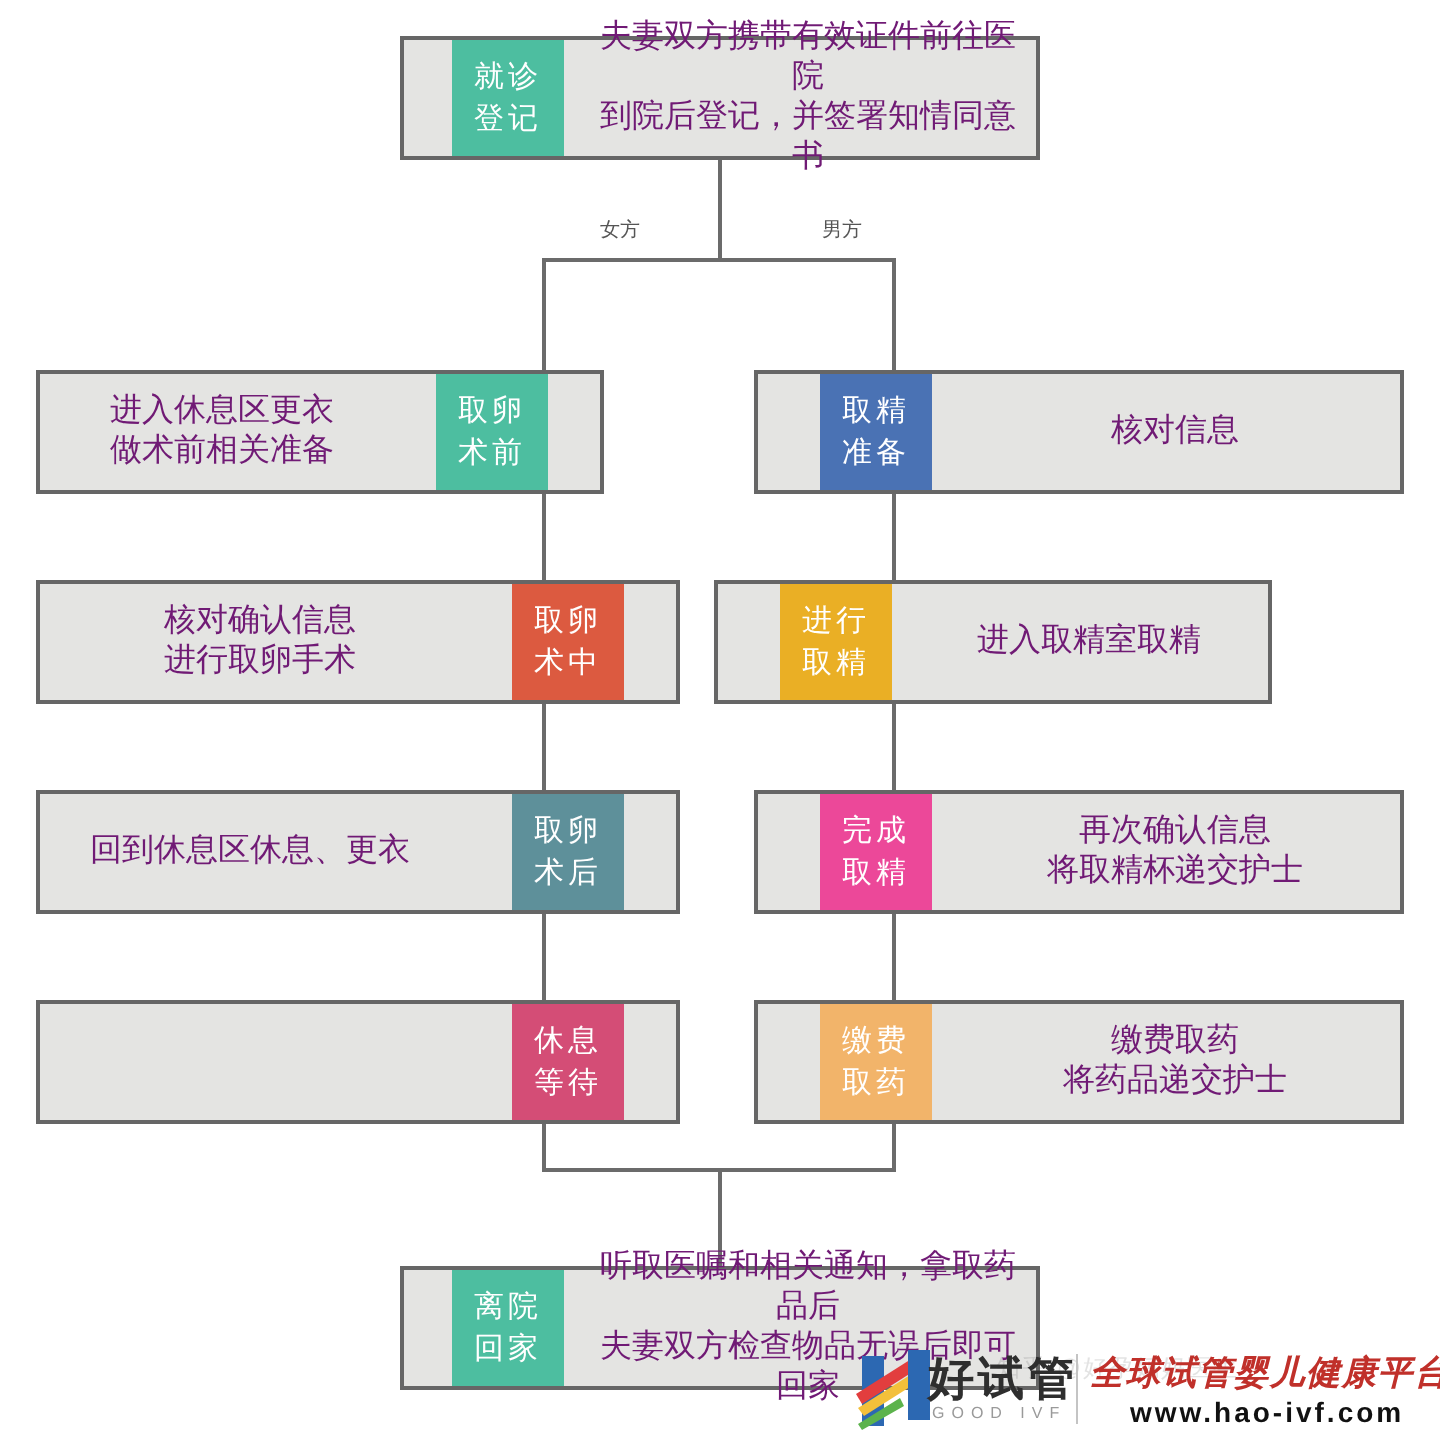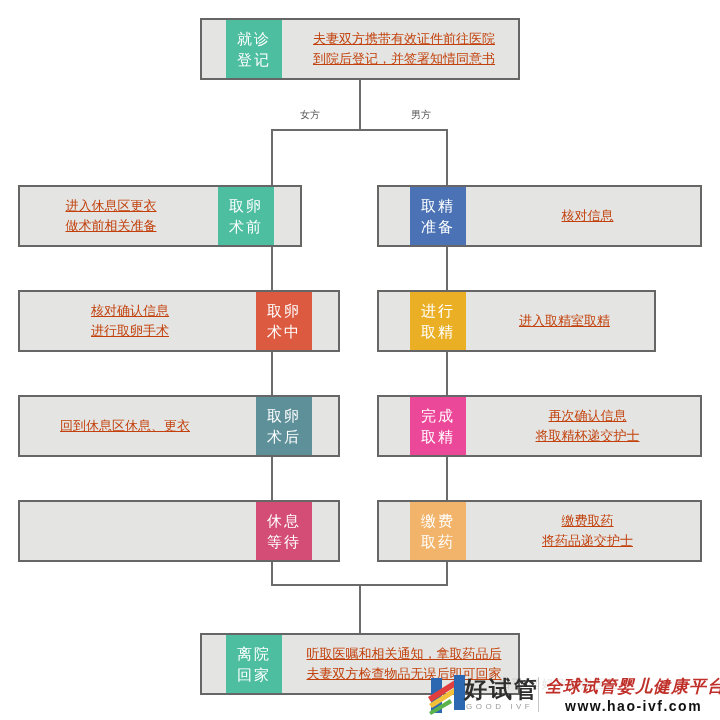--- a/index.html
+++ b/index.html
@@ -14,21 +14,21 @@
     position:absolute;background:var(--box_fill,#e4e4e2);
     border:2px solid var(--box_border,#666666);box-sizing:border-box;
   }
   .tag{
     position:absolute;top:0;bottom:0;display:flex;align-items:center;justify-content:center;
     color:#ffffff;font-size:15px;line-height:21px;letter-spacing:2px;
     white-space:pre-line;text-align:center;font-weight:500;
   }
   .txt{
     position:absolute;top:0;bottom:0;display:flex;align-items:center;justify-content:center;
-    font-size:13px;line-height:20px;color:#c2410c;white-space:pre-line;text-align:center;text-decoration:underline;
+    font-size:16px;line-height:20px;color:#701a75;white-space:pre-line;text-align:center;
   }
   .branch{
     position:absolute;width:50px;text-align:center;font-size:10px;color:#555555;
   }
   .watermark{
     position:absolute;left:498px;top:676px;font-size:12px;letter-spacing:1px;
     color:rgba(60,60,60,0.14);white-space:nowrap;z-index:1;
   }
   .logo-svg{position:absolute;left:428px;top:673px;z-index:2;}
   .brand-name{
@@ -100,21 +100,21 @@
   <div class="node" style="left:18px;top:500px;width:322px;height:62px">
     <div class="tag" style="right: 26px; width: 56px; background: rgb(212, 77, 118);">休息
 等待</div>
   </div>
 
   <div class="node" style="left:377px;top:185px;width:325px;height:62px">
     <div class="tag" style="left: 31px; width: 56px; background: rgb(74, 114, 180);">取精
 准备</div>
     <div class="txt" style="left:104px;right:8px">核对信息</div>
   </div>
-  <div class="node" style="left:377px;top:290px;width:279px;height:62px">
+  <div class="node" style="left:357px;top:290px;width:279px;height:62px">
     <div class="tag" style="left: 31px; width: 56px; background: rgb(234, 175, 37);">进行
 取精</div>
     <div class="txt" style="left:104px;right:8px">进入取精室取精</div>
   </div>
   <div class="node" style="left:377px;top:395px;width:325px;height:62px">
     <div class="tag" style="left: 31px; width: 56px; background: #ec4899;">完成
 取精</div>
     <div class="txt" style="left:104px;right:8px">再次确认信息
 将取精杯递交护士</div>
   </div>

